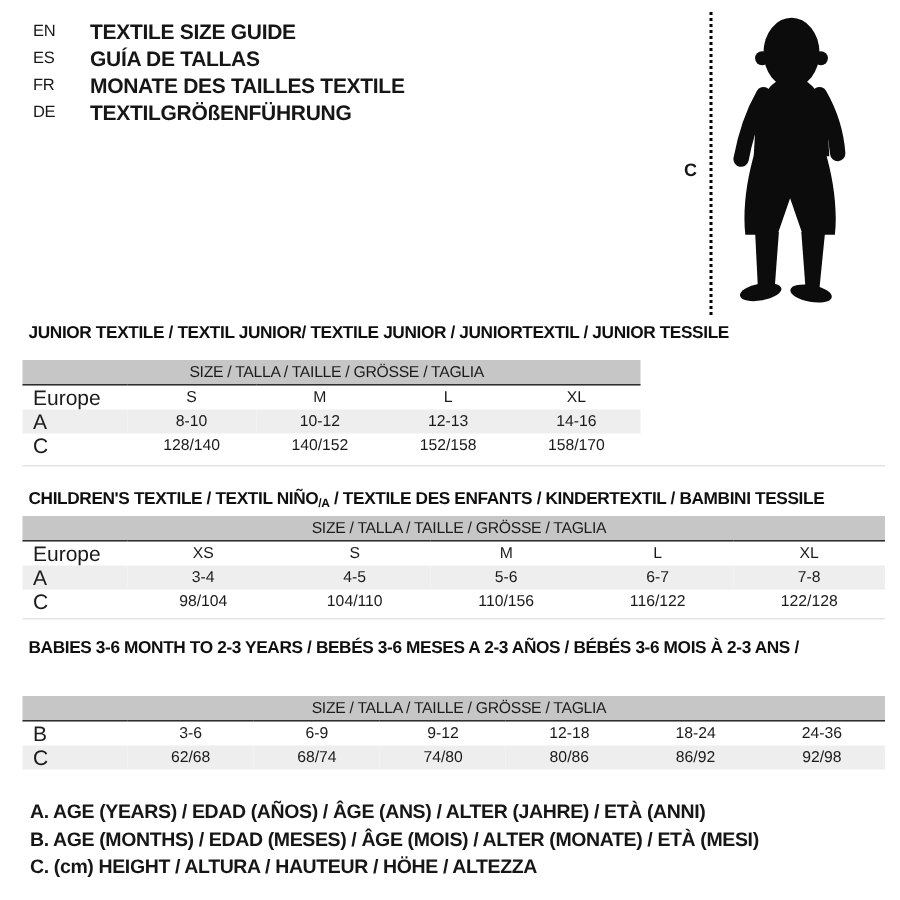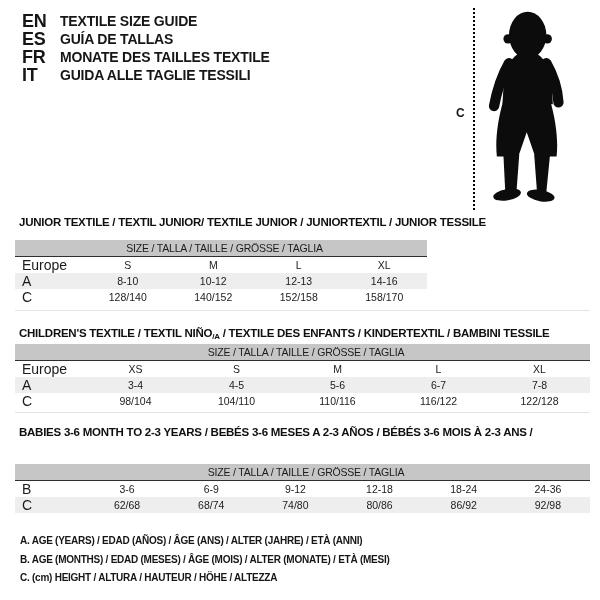--- a/index.html
+++ b/index.html
@@ -7,21 +7,21 @@
     --table-rule:#2e2e2e; --divider:#e3e3e3; --text:#161616; --silhouette:#0c0c0c;
     --background:#ffffff;
   }
   *{margin:0;padding:0;box-sizing:border-box;}
   html,body{width:600px;height:600px;background:var(--background);}
   body{position:relative;font-family:"Liberation Sans",sans-serif;color:var(--text);overflow:hidden;}
 
   
   .lang-block{position:absolute;left:22px;top:12px;}
   .lang-row{display:flex;height:18px;align-items:center;}
-  .lang-code{width:38px;font-weight:bold;font-size:18px;letter-spacing:-0.2px;}
+  .lang-code{width:38px;font-weight:normal;font-size:11px;letter-spacing:-0.2px;}
   .lang-label{font-weight:bold;font-size:14px;letter-spacing:-0.2px;white-space:nowrap;}
 
   
   .figure{position:absolute;left:450px;top:6px;width:146px;height:206px;}
   .measure-line{position:absolute;left:23px;top:2px;height:202px;width:0;border-left:2px dotted #000;}
   .measure-label{position:absolute;left:6px;top:100px;font-weight:bold;font-size:12px;}
   .figure svg{position:absolute;left:31px;top:2px;}
 
   
   .tbl-title{position:absolute;left:19px;font-weight:bold;font-size:11.5px;letter-spacing:-0.25px;line-height:17px;white-space:nowrap;color:#0f0f0f;}
@@ -43,41 +43,41 @@
   table.size-table td.lbl{text-align:left;padding-left:7px;font-size:14px;}
   tr.stripe td{background:var(--row-stripe-bg);}
 
   
   .sep{position:absolute;left:15px;width:575px;border-top:1px solid var(--divider);}
   .sep-1{top:310px;}
   .sep-2{top:412px;}
 
   
   .footnotes{position:absolute;left:20px;top:532px;}
-  .footnote{font-weight:bold;font-size:10px;letter-spacing:-0.25px;line-height:18.5px;white-space:nowrap;}
+  .footnote{font-weight:bold;font-size:13px;letter-spacing:-0.25px;line-height:18.5px;white-space:nowrap;}
 </style>
 </head>
 <body>
 
 <div class="lang-block">
   <div class="lang-row">
     <span class="lang-code">EN</span>
     <span class="lang-label">TEXTILE SIZE GUIDE</span>
   </div>
   <div class="lang-row">
     <span class="lang-code">ES</span>
     <span class="lang-label">GUÍA DE TALLAS</span>
   </div>
   <div class="lang-row">
     <span class="lang-code">FR</span>
     <span class="lang-label">MONATE DES TAILLES TEXTILE</span>
   </div>
   <div class="lang-row">
-    <span class="lang-code">IT</span>
-    <span class="lang-label">GUIDA ALLE TAGLIE TESSILI</span>
+    <span class="lang-code">DE</span>
+    <span class="lang-label">TEXTILGRÖßENFÜHRUNG</span>
   </div>
 </div>
 
 <div class="figure">
   <div class="measure-line"></div>
   <div class="measure-label">C</div>
   <svg width="84" height="198" viewBox="0 0 90 210" aria-hidden="true">
     <g fill="#0c0c0c" stroke="none">
       <ellipse cx="50" cy="28" rx="20" ry="25"></ellipse>
       <circle cx="29" cy="32" r="5"></circle>
@@ -161,21 +161,21 @@
     <td>3-4</td>
     <td>4-5</td>
     <td>5-6</td>
     <td>6-7</td>
     <td>7-8</td>
   </tr>
   <tr>
     <td class="lbl">C</td>
     <td>98/104</td>
     <td>104/110</td>
-    <td>110/116</td>
+    <td>110/156</td>
     <td>116/122</td>
     <td>122/128</td>
   </tr>
 </tbody>
   </table>
 <div class="sep sep-2"></div>
 
 <div class="tbl-title t-babies">
   <div>BABIES 3-6 MONTH TO 2-3 YEARS / BEBÉS 3-6 MESES A 2-3 AÑOS / BÉBÉS 3-6 MOIS À 2-3 ANS /</div>
 </div>

